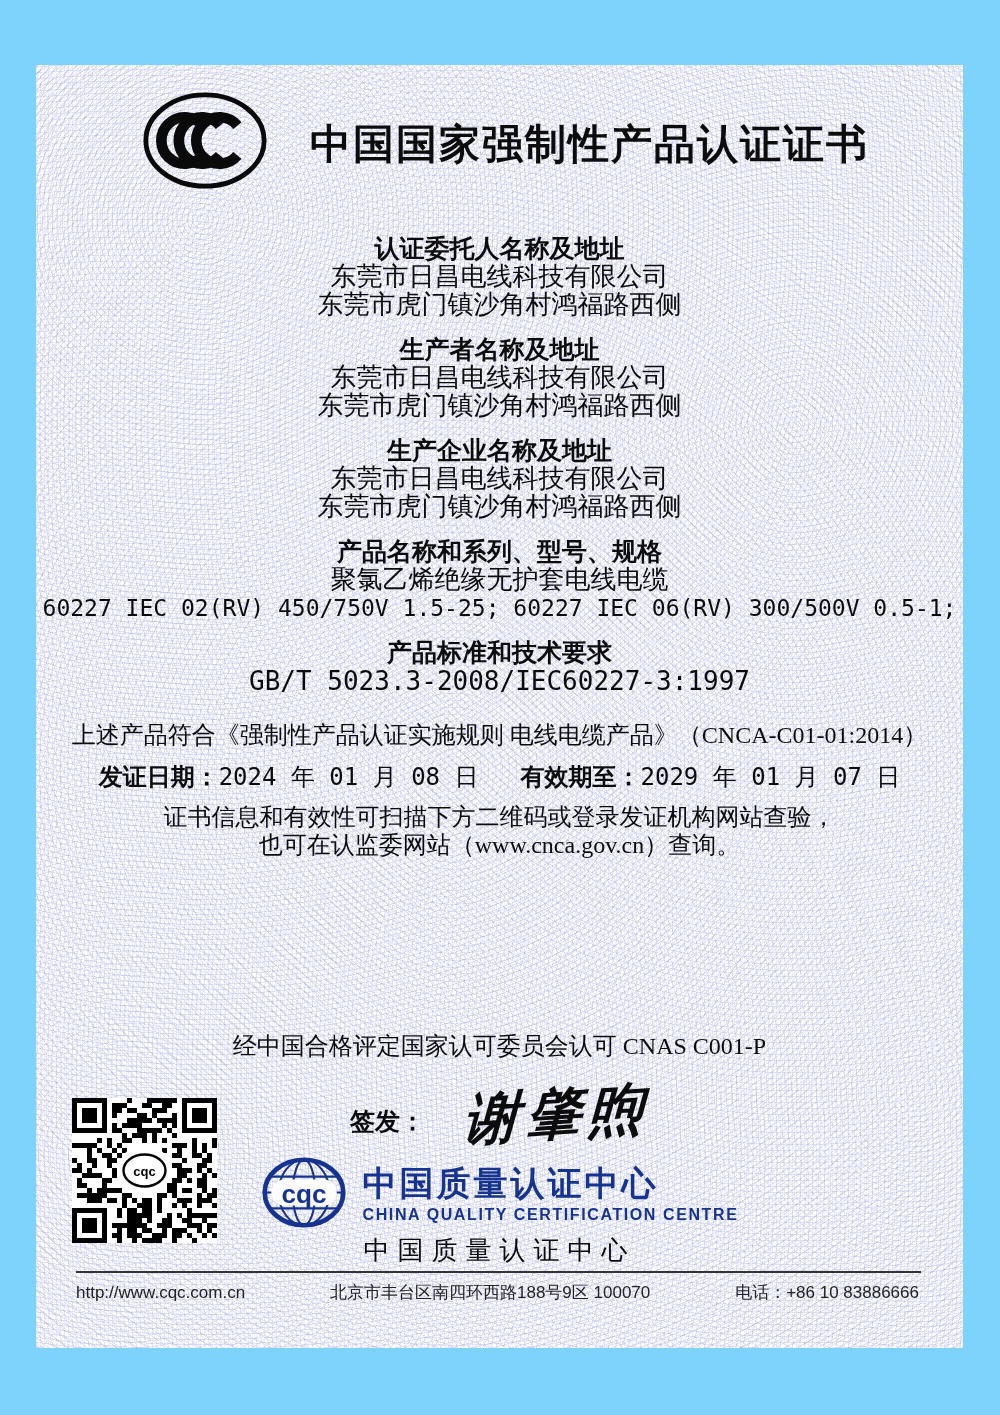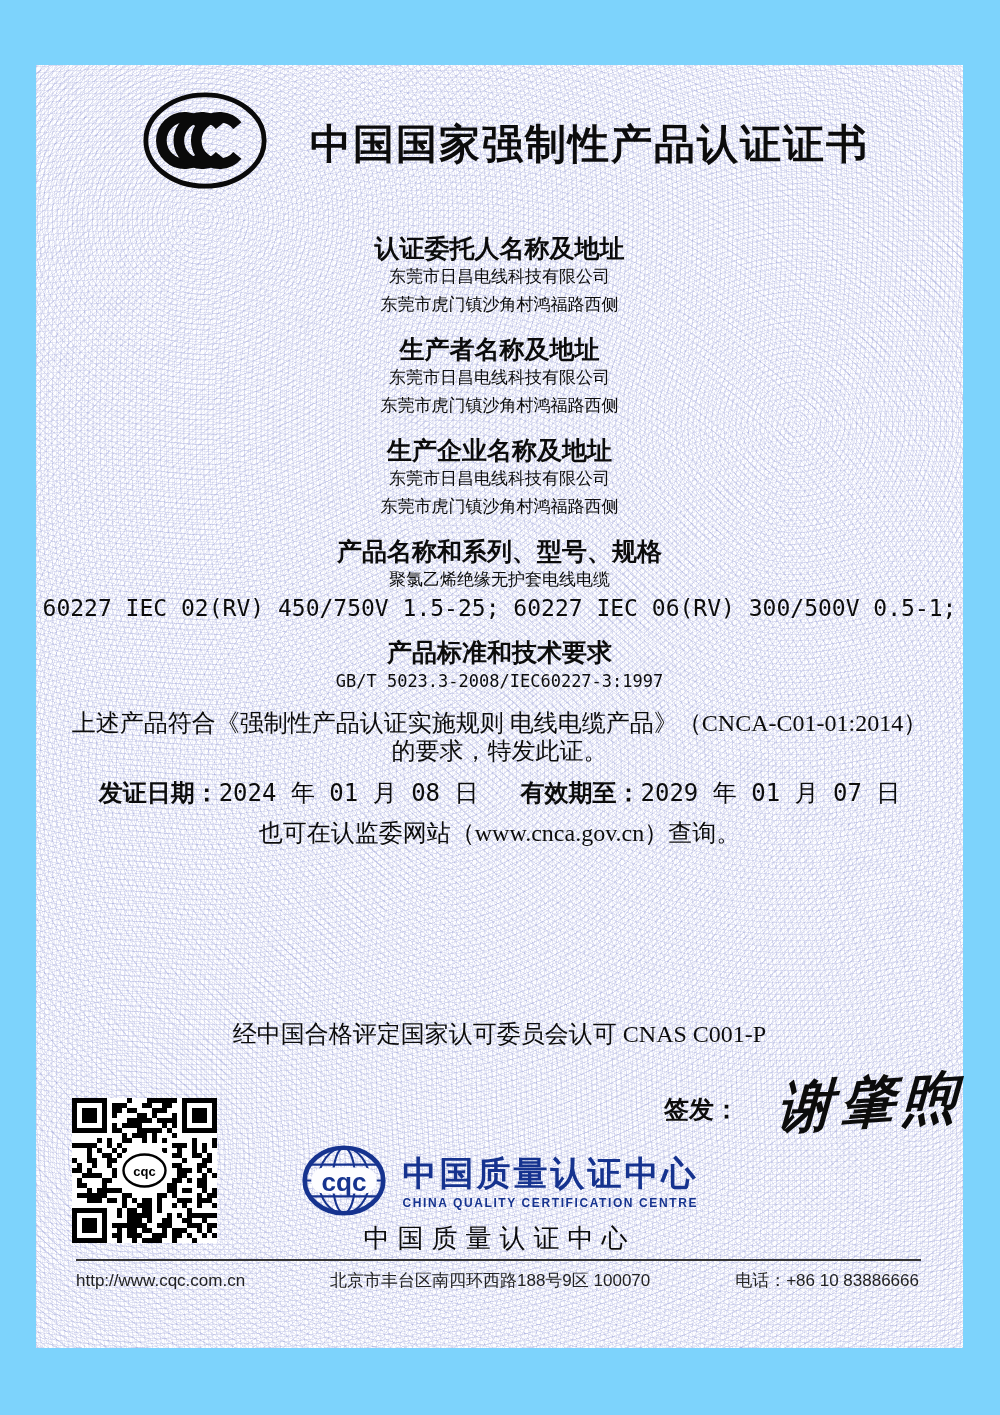--- a/index.html
+++ b/index.html
@@ -20,37 +20,37 @@
   .title{position:absolute;left:250px;right:70px;top:52px;text-align:center;
          font-size:41px;font-weight:900;letter-spacing:2px;white-space:nowrap;
          font-family:"Liberation Sans","DejaVu Sans",sans-serif;}
   .center{text-align:center;}
   .cert-line{line-height:28px;font-size:25px;}
   .cert-line b{font-weight:bold;}
   .num{font-family:"DejaVu Sans Mono","Liberation Mono",monospace;}
   .section{margin-top:17px;}
   .cert-line{margin-top:0;}
   .sec-h{font-size:25px;font-weight:bold;line-height:28px;}
-  .sec-l{font-size:17px;line-height:28px;}
+  .sec-l{font-size:26px;line-height:28px;}
   .model-line{font-size:23px;letter-spacing:0;white-space:nowrap;}
-  .statement{margin-top:14px;font-size:24px;line-height:28px;}
+  .statement{margin-top:26px;font-size:24px;line-height:28px;}
   .date-line{margin-top:14px;font-size:24px;line-height:28px;}
   .date-line b{font-weight:bold;}
   .date-gap{display:inline-block;width:42px;}
   .verify{margin-top:12px;font-size:24px;line-height:28px;}
   .cnas{margin-top:173px;font-size:24px;line-height:28px;}
-  .sign-row{margin-top:14px;height:80px;display:flex;justify-content:flex-end;align-items:center;gap:38px;}
+  .sign-row{margin-top:14px;height:80px;display:flex;justify-content:center;align-items:center;gap:38px;}
   .sign-label{font-size:25px;font-weight:bold;padding-top:14px;}
   .signature{font-size:56px;font-weight:bold;font-style:italic;transform:rotate(-4deg) skewX(-6deg);
              letter-spacing:6px;line-height:1;}
   .cqc-row{margin-top:3px;height:75px;display:flex;justify-content:center;align-items:center;gap:16px;}
   .cqc-names{text-align:left;}
   .cqc-cn{font-size:34px;font-weight:bold;color:#16338f;letter-spacing:3px;line-height:1.1;
           font-family:"Liberation Sans","DejaVu Sans",sans-serif;}
-  .cqc-en{font-size:12px;font-weight:bold;color:#16338f;letter-spacing:1.6px;margin-top:3px;
+  .cqc-en{font-size:16px;font-weight:bold;color:#16338f;letter-spacing:1.6px;margin-top:3px;
           font-family:"Liberation Sans","DejaVu Sans",sans-serif;}
   .stamp-line{margin-top:5px;font-size:26px;line-height:28px;letter-spacing:8px;}
   .rule{margin:6px 42px 0 40px;border:none;border-top:2px solid #333;height:0;}
   .footer{margin-top:8px;display:flex;justify-content:space-between;align-items:center;
           padding:0 44px 0 40px;font-size:17px;
           font-family:"Liberation Sans","DejaVu Sans",sans-serif;color:#222;gap:12px;}
   .qr{position:absolute;left:36px;top:1033px;width:145px;height:145px;}
 </style>
 </head>
 <body>
@@ -95,28 +95,28 @@
       <div class="sec-l model-line num">60227 IEC 02(RV) 450/750V 1.5-25;  60227 IEC 06(RV) 300/500V 0.5-1;</div>
     </div>
 
     <div class="section center">
       <div class="sec-h">产品标准和技术要求</div>
       <div class="sec-l num">GB/T 5023.3-2008/IEC60227-3:1997</div>
     </div>
 
     <div class="statement center">
       <div>上述产品符合《强制性产品认证实施规则 电线电缆产品》（CNCA-C01-01:2014）</div>
-      <div>的要求，特发此证。</div>
     </div>
 
     <div class="date-line center">
       <b>发证日期：</b><span class="num">2024 年 01 月 08 日</span><span class="date-gap"></span><b>有效期至：</b><span class="num">2029 年 01 月 07 日</span>
     </div>
 
     <div class="verify center">
+      <div>证书信息和有效性可扫描下方二维码或登录发证机构网站查验，</div>
       <div>也可在认监委网站（www.cnca.gov.cn）查询。</div>
     </div>
 
     <div class="cnas center">经中国合格评定国家认可委员会认可 CNAS C001-P</div>
 
     <div class="sign-row">
       <span class="sign-label">签发：</span>
       <span class="signature">谢肇煦</span>
     </div>
 

